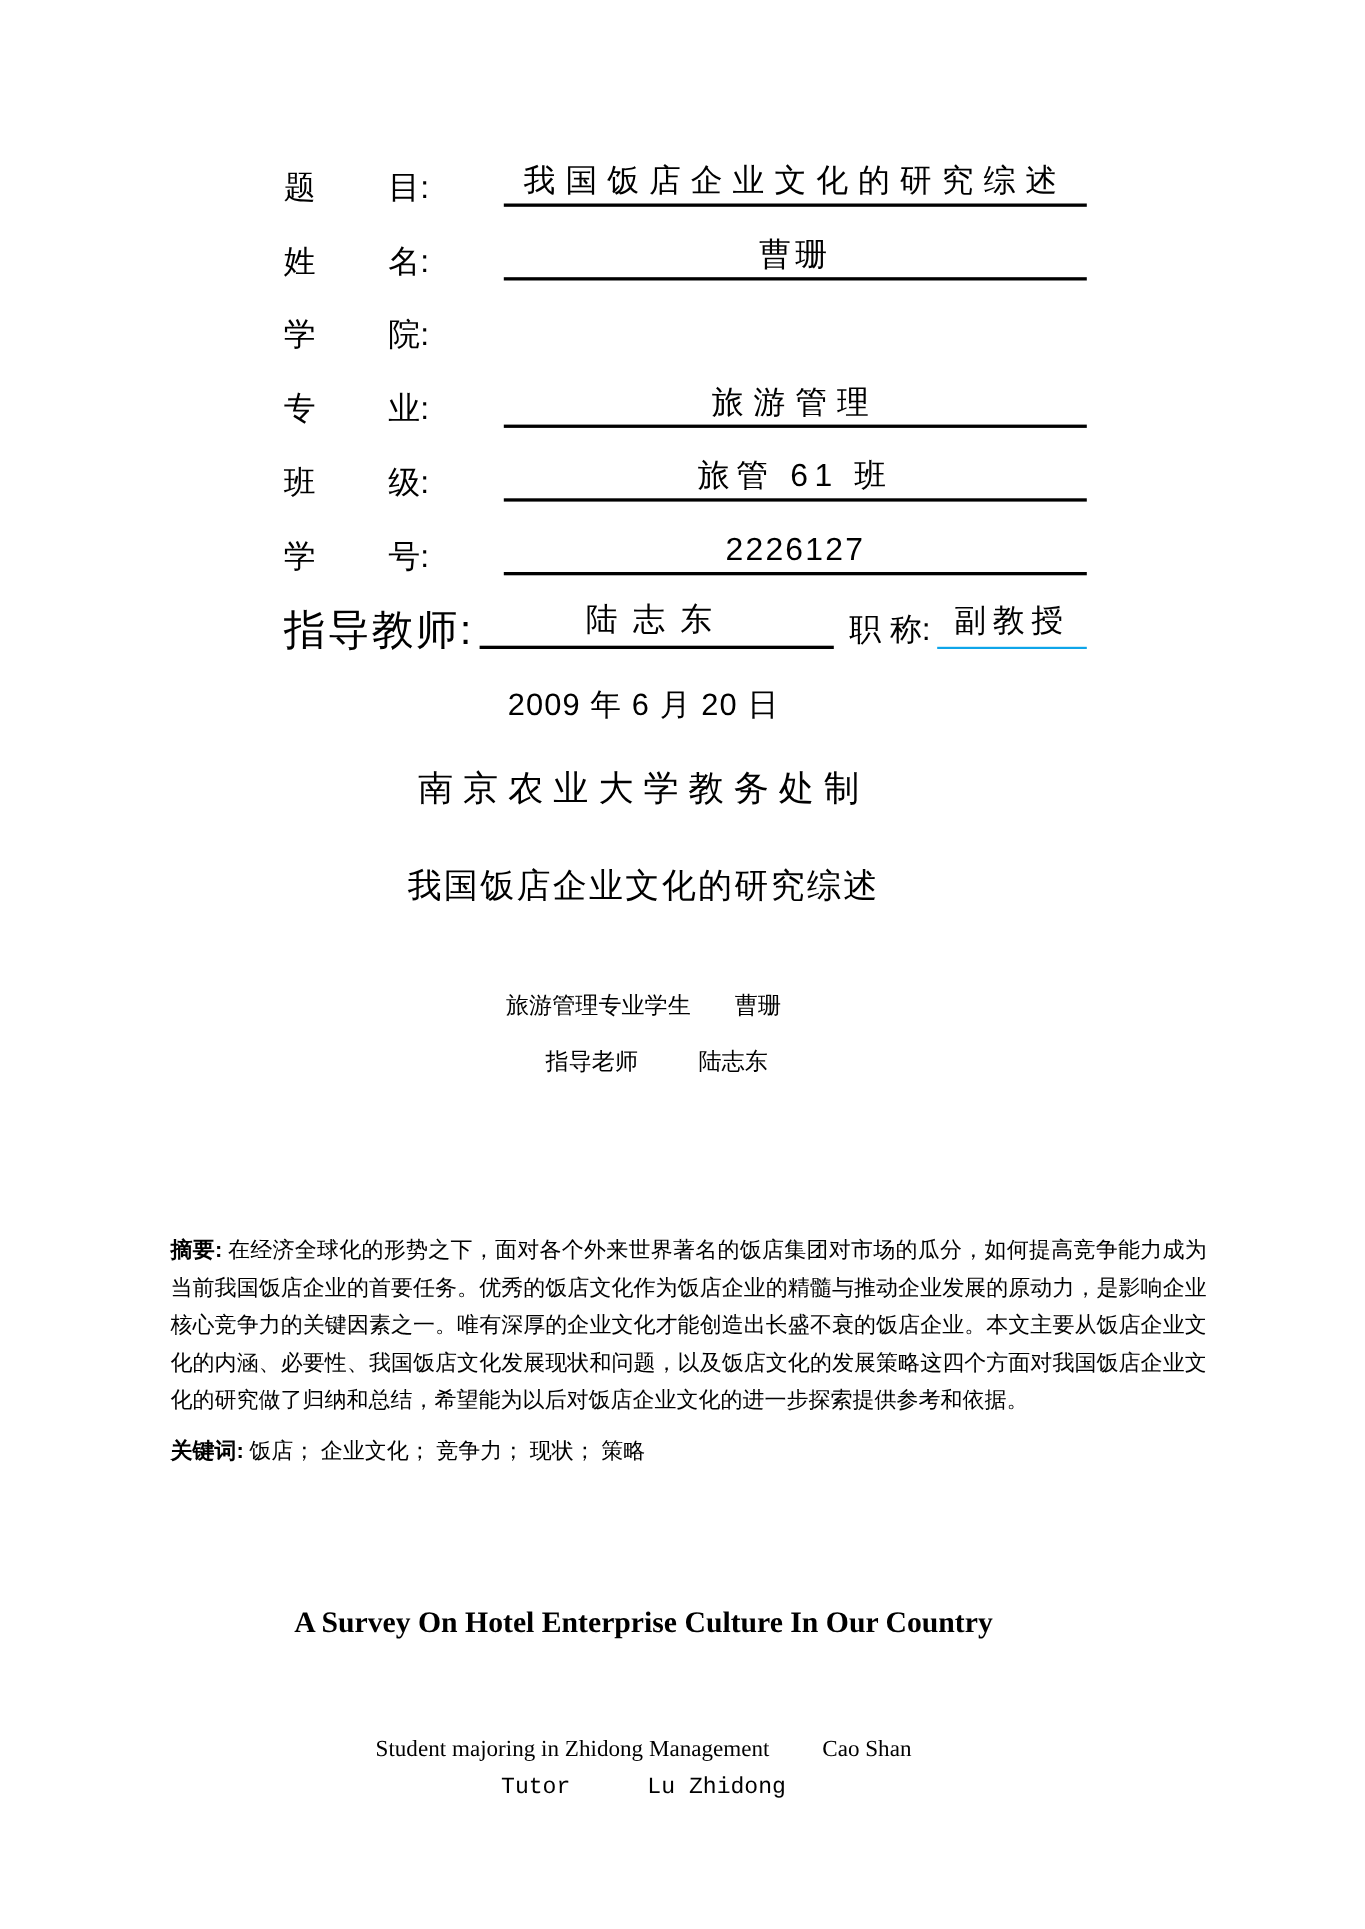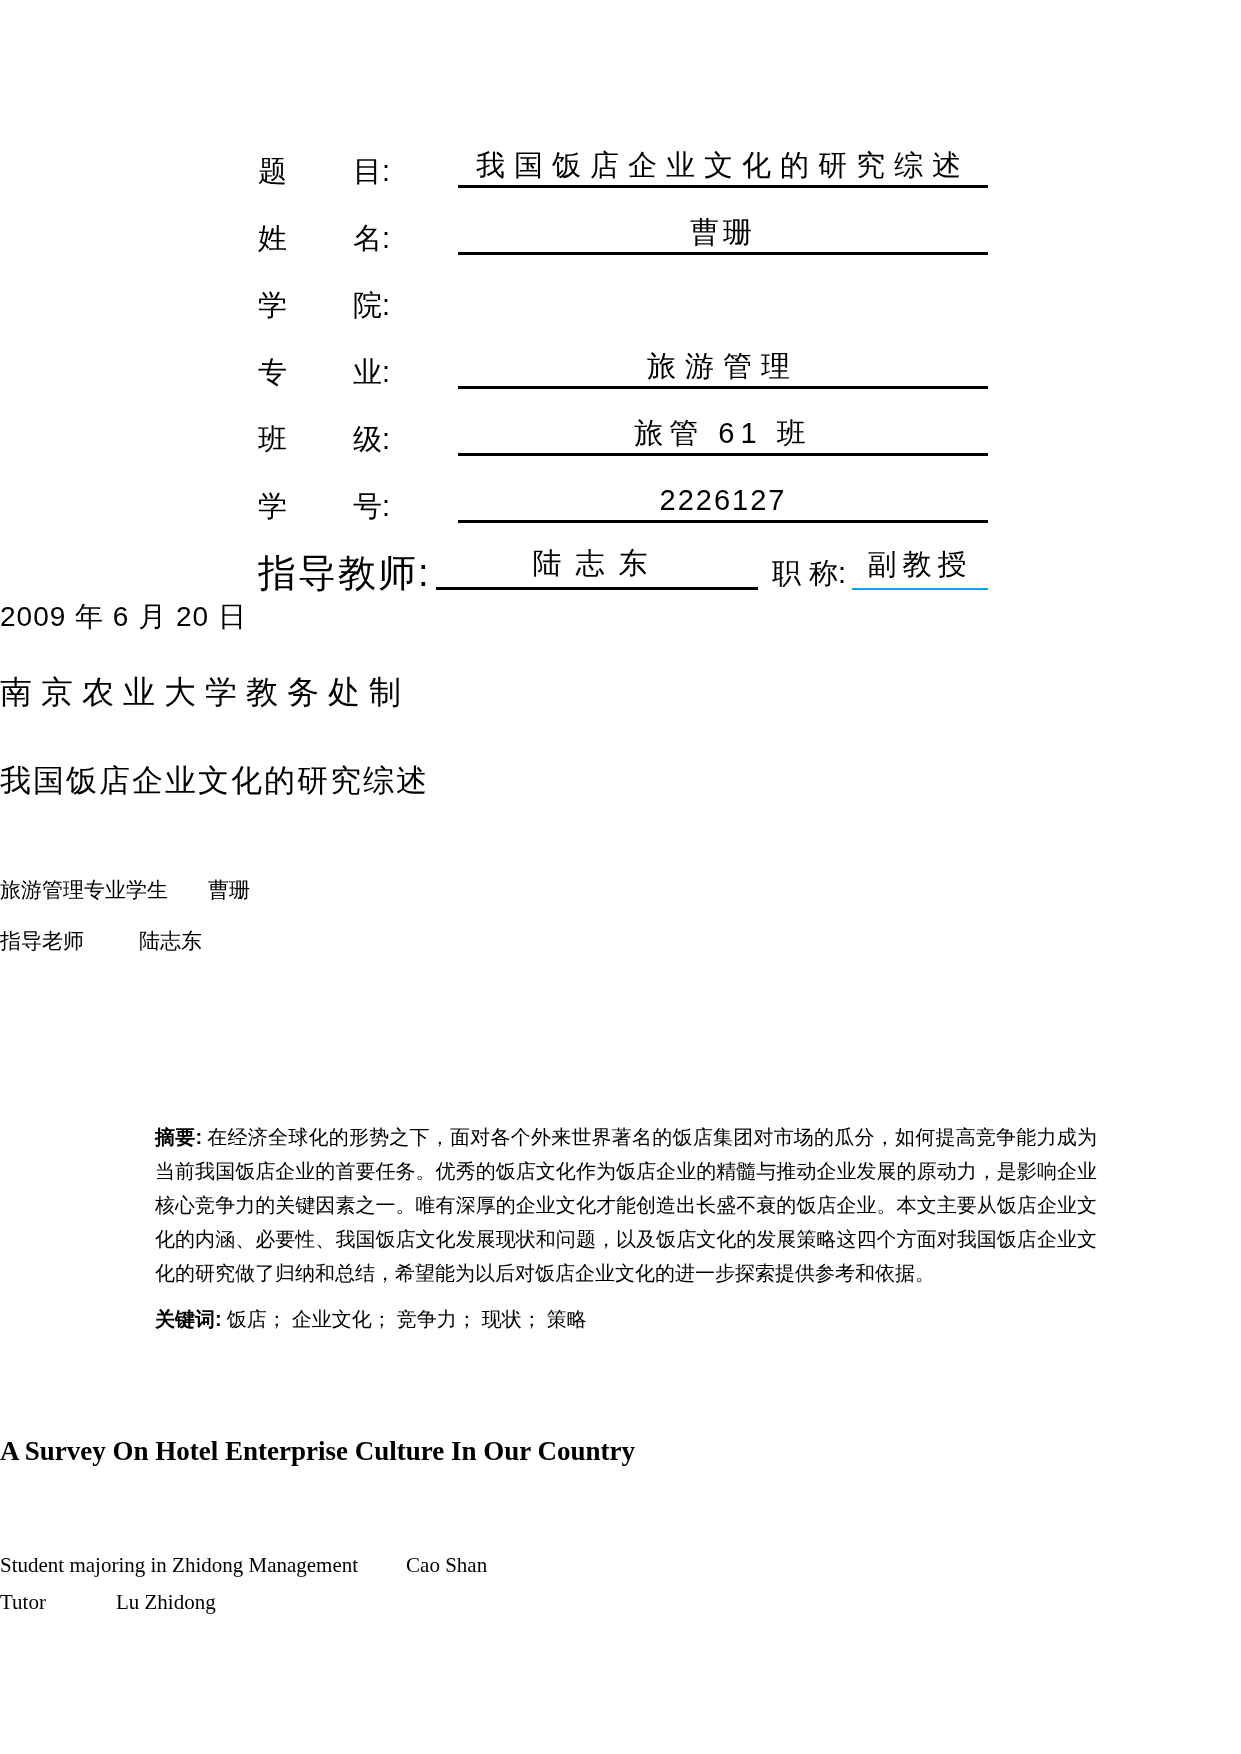--- a/index.html
+++ b/index.html
@@ -24,40 +24,40 @@
   .frow:nth-child(5) .fline{letter-spacing:6px;}
   .frow:nth-child(6) .fline{letter-spacing:2px;}
   .arow{display:flex;align-items:flex-end;height:38px;}
   .alabel{font-size:38px;line-height:34px;letter-spacing:2px;flex:none;width:178px;}
   .aline1{width:322px;flex:none;border-bottom:3px solid #000;text-align:center;
           font-size:29px;letter-spacing:14px;padding-bottom:3px;white-space:nowrap;}
   .alabel2{font-size:29px;line-height:34px;flex:none;padding-left:14px;padding-right:6px;}
   .aline2{flex:1;border-bottom:2px solid #0ea5e9;text-align:center;
           font-size:29px;letter-spacing:6px;padding-bottom:3px;white-space:nowrap;}
   
-  .cblock{position:absolute;left:0;width:1170px;text-align:left;}
+  .cblock{position:absolute;left:0;width:1170px;text-align:center;margin-top:24px;}
   .date-line{top:598px;font-size:28px;letter-spacing:1px;}
   .issuer-line{top:671px;font-size:32px;letter-spacing:9px;}
   .cn-title{top:760px;font-size:31px;font-weight:500;letter-spacing:2px;}
   .cn-student{top:876px;font-size:21px;}
-  .cn-tutor{top:927px;font-size:21px;}
+  .cn-tutor{top:927px;font-size:21px;padding-left:12px;}
   .gap-40{display:inline-block;width:40px;}
   .gap-55{display:inline-block;width:55px;}
   
   .abstract{
     position:absolute;left:155px;top:1120px;width:942px;
     font-family:"Liberation Serif",serif;
     font-size:20px;line-height:34px;text-align:justify;
   }
   .abstract .blabel{font-family:"Liberation Sans",sans-serif;font-weight:bold;}
   .kw-line{margin-top:12px;}
   
   .en-title{top:1436px;font-family:"Liberation Serif",serif;font-size:27px;font-weight:bold;}
   .en-student{top:1553px;font-family:"Liberation Serif",serif;font-size:21px;}
-  .en-tutor{top:1590px;font-family:Liberation Serif, serif;font-size:21px;}
+  .en-tutor{top:1590px;font-family:Liberation Mono, monospace;font-size:21px;}
   .gap-en1{display:inline-block;width:48px;}
   .gap-en2{display:inline-block;width:70px;}
 </style>
 </head>
 <body>
 
 <div class="page">
 
   <div class="form">
 

